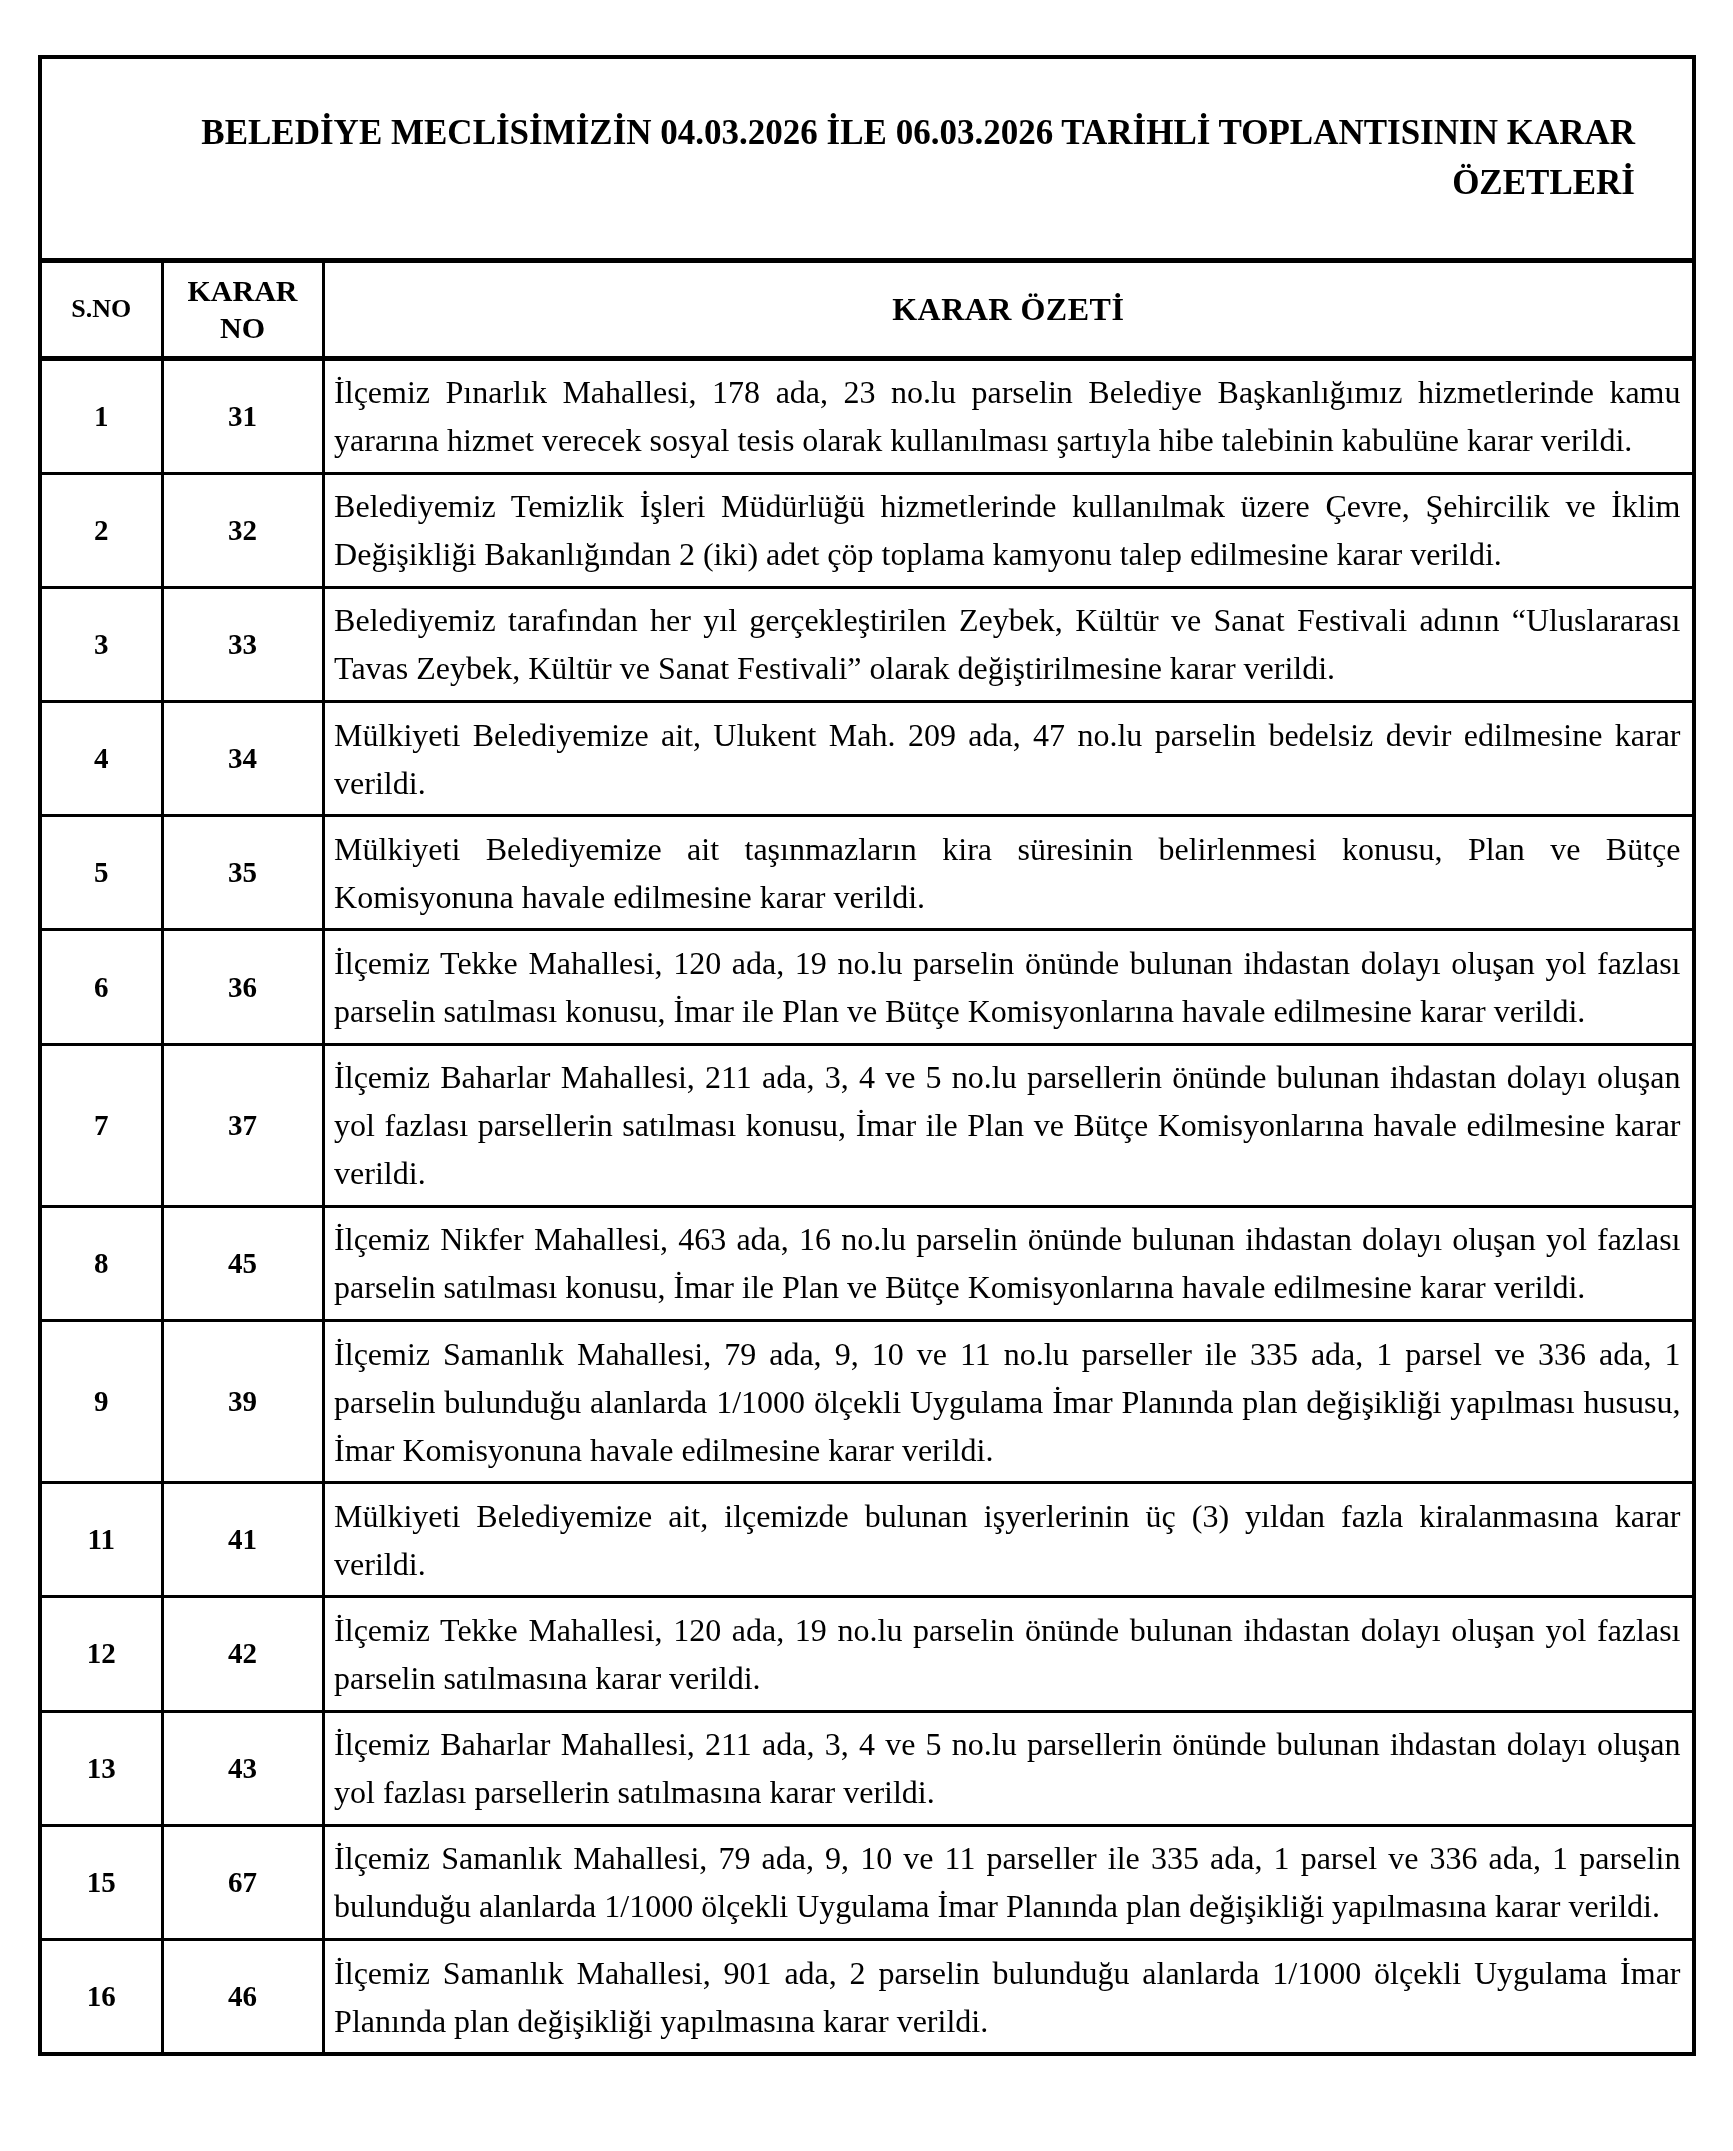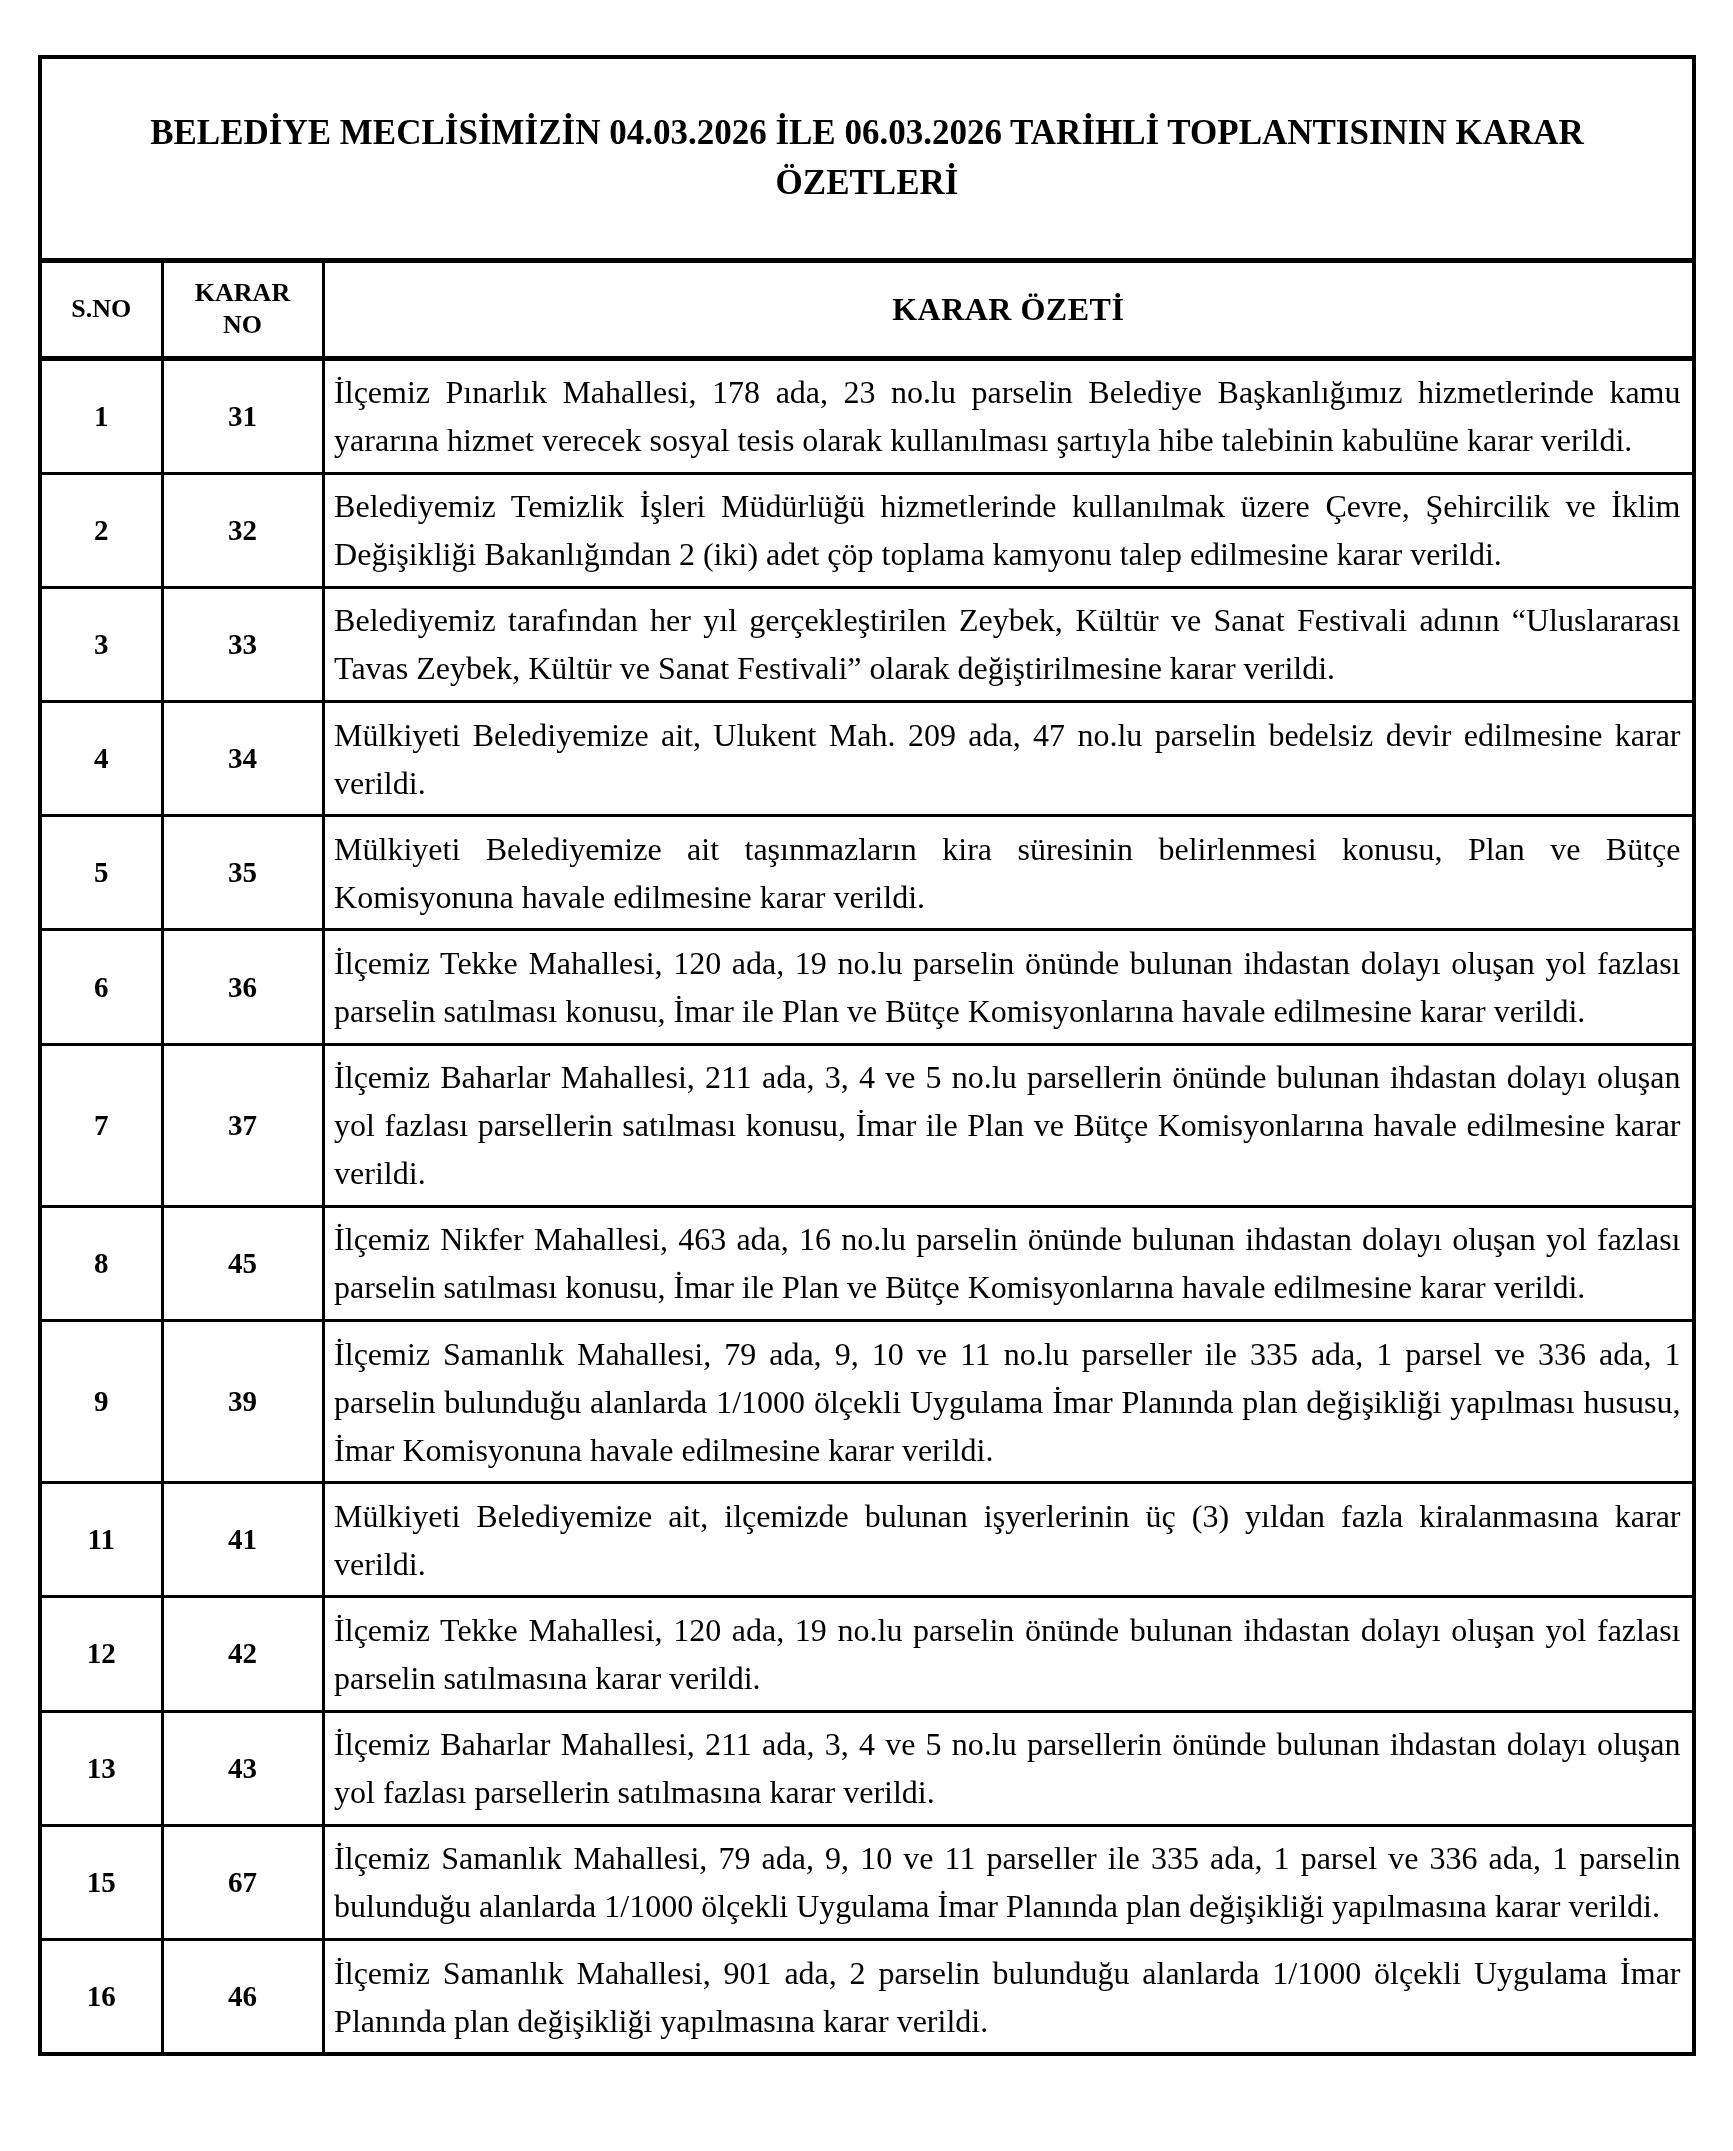--- a/index.html
+++ b/index.html
@@ -27,37 +27,37 @@
     table-layout: fixed;
     border: 4.8px solid #000000;
   }
   th, td {
     border: 3.8px solid #000000;
     vertical-align: middle;
     color: #000000;
   }
   .title-cell {
     height: 203px;
-    text-align: center;
+    text-align: right;
     font-weight: bold;
     font-size: 35px;
     line-height: 1.45;
     padding: 9.6px 57px;
     border-bottom: 5.7px solid #000000;
   }
   .col-sno   { width: 122px; }
   .col-kno   { width: 161px; }
   .header-row th {
     height: 98px;
     font-weight: bold;
     text-align: center;
     border-bottom: 5.7px solid #000000;
   }
   .h-sno  { font-size: 26px; }
-  .h-kno  { font-size: 26px; line-height: 1.25; padding: 0 20px; }
+  .h-kno  { font-size: 30px; line-height: 1.25; padding: 0 20px; }
   .h-ozet { font-size: 32px; letter-spacing: 0.5px; margin-left: 44px; }
   tbody td { height: 105px; }
   .c-sno, .c-kno {
     text-align: center;
     font-weight: bold;
     font-size: 29px;
   }
   .c-ozet {
     font-size: 32px;
     line-height: 1.5;

